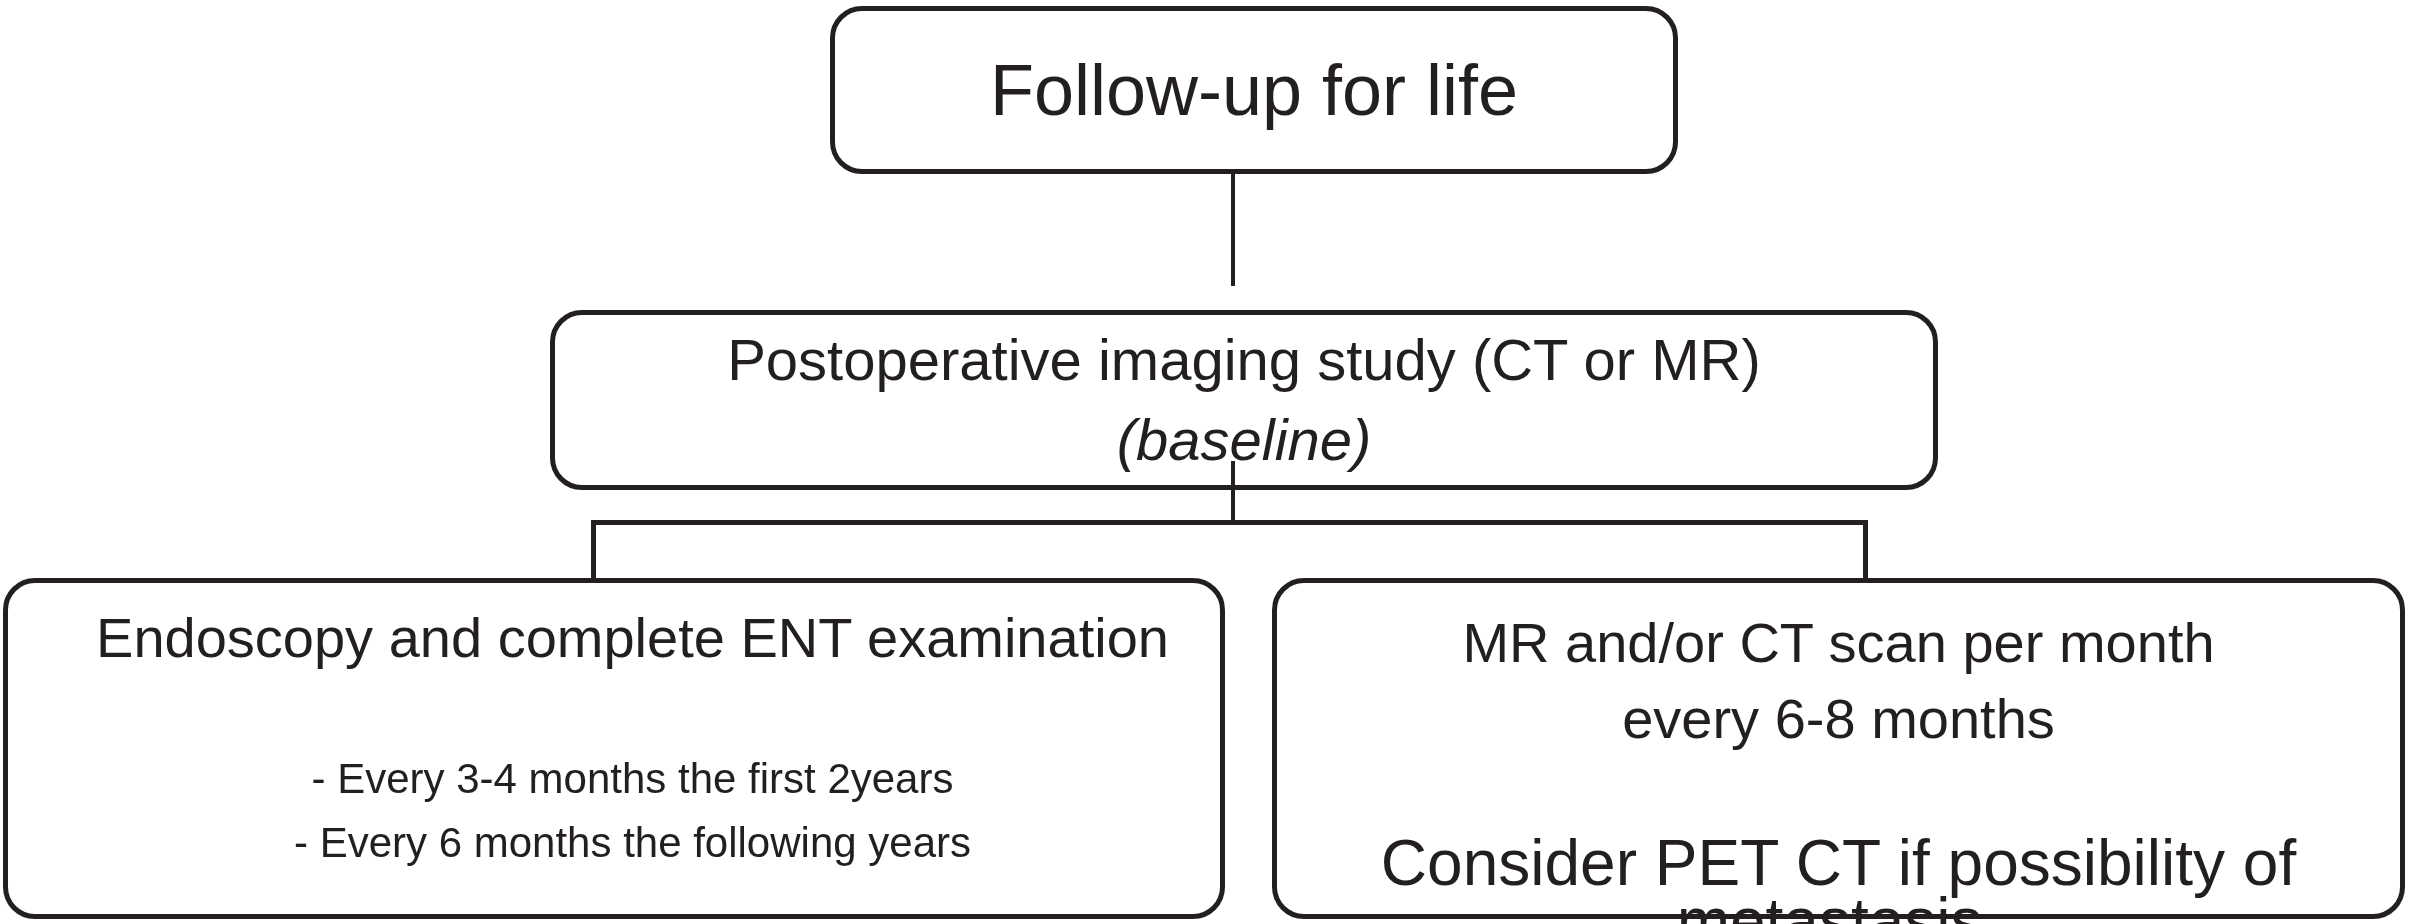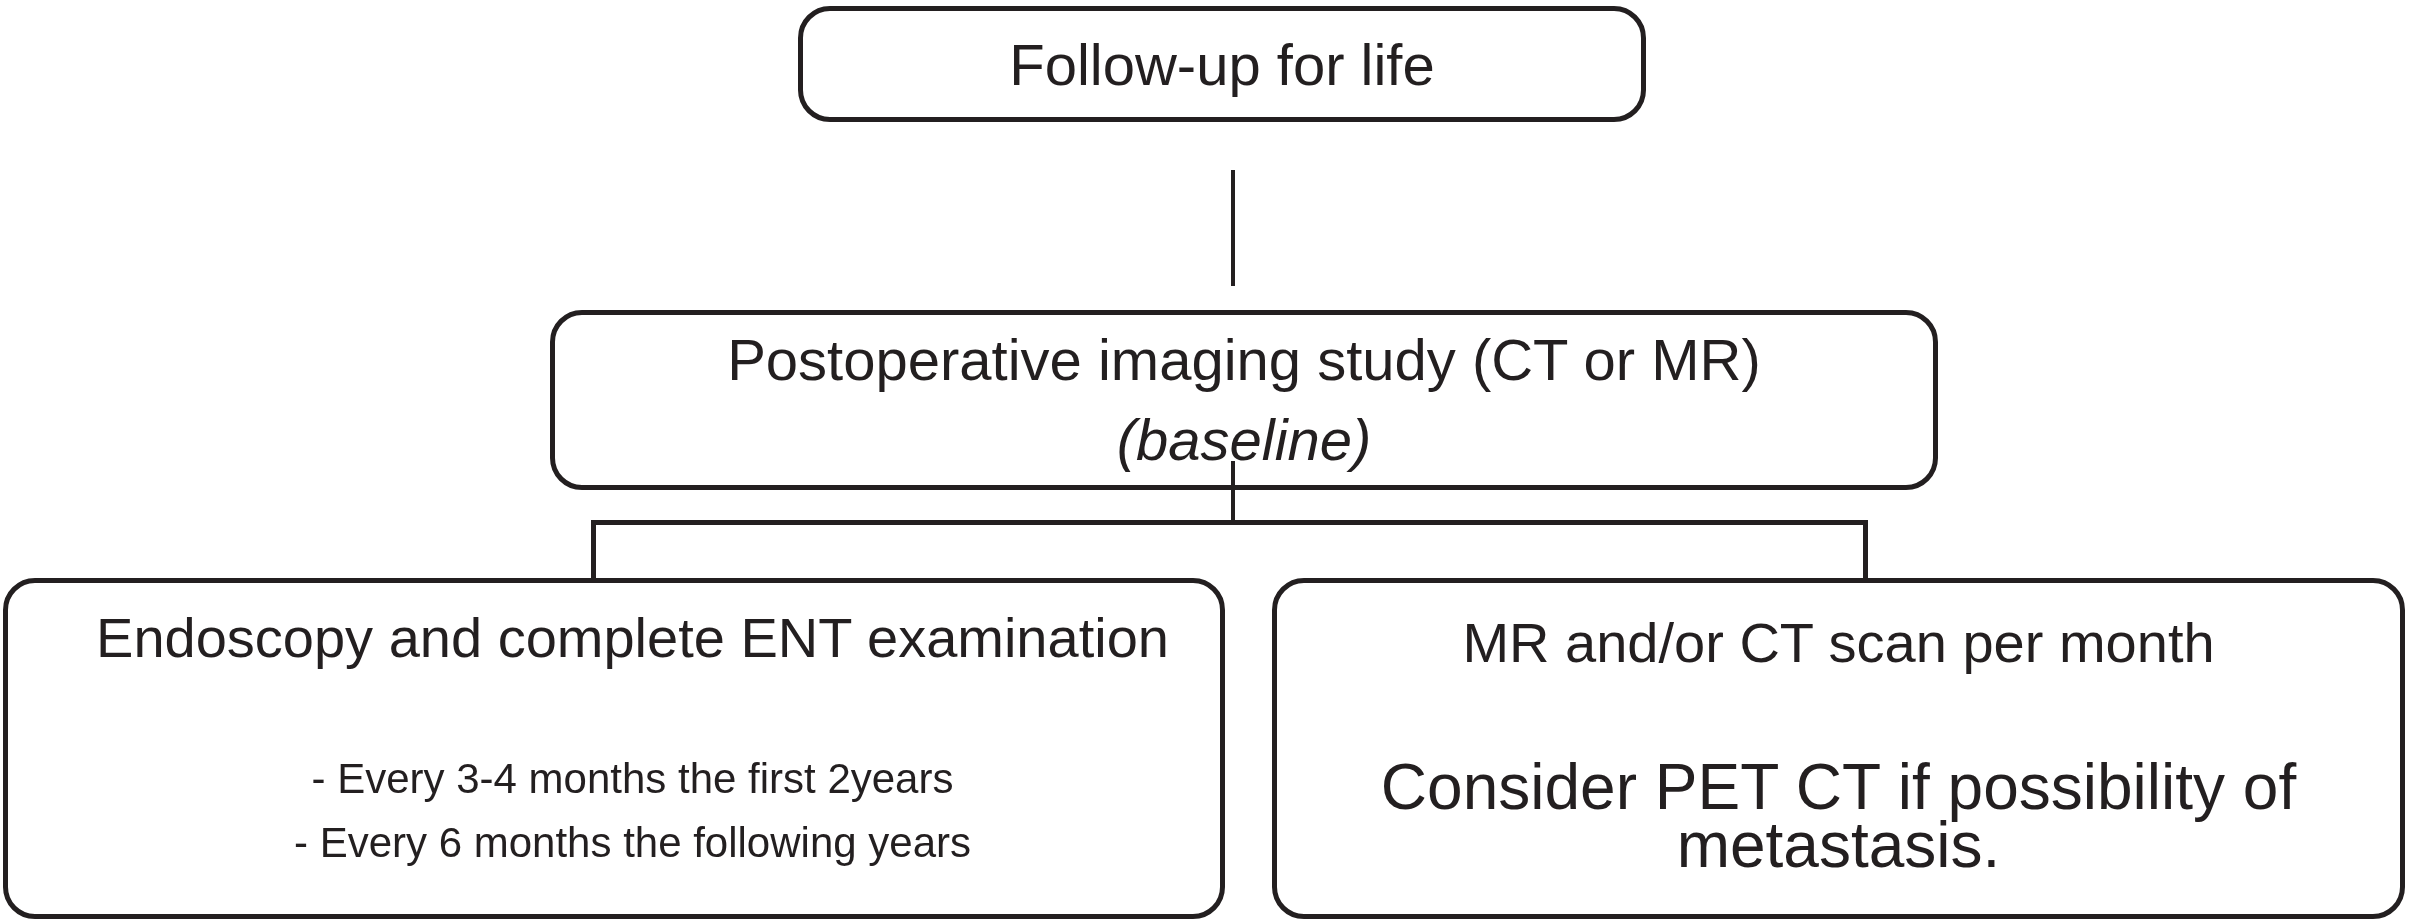--- a/index.html
+++ b/index.html
@@ -30,23 +30,23 @@
     justify-content: center;
     text-align: center;
   }
   .connector {
     position: absolute;
     background: var(--ink, #231f20);
   }
 
   
   .node-follow-up {
-    left: 798px; top: 6px;
-    width: 848px; height: 116px;
-    font-size: 58px;
+    left: 830px; top: 6px;
+    width: 848px; height: 168px;
+    font-size: 72px;
   }
 
   
   .node-imaging {
     left: 550px; top: 284px;
     width: 1388px; height: 180px;
     font-size: 58px;
     line-height: 80px;
     margin-top: 26px;
   }
@@ -119,17 +119,18 @@
     <div class="node-title">Endoscopy and complete ENT examination</div>
     <div class="bullet-list">
       <div>- Every 3-4 months the first 2years</div>
       <div>- Every 6 months the following years</div>
     </div>
   </div>
 
   <div class="node node-mrct">
     <div class="node-title">
       <div>MR and/or CT scan per month</div>
+      <div>every 6-8 months</div>
     </div>
     <div class="note">Consider PET CT if possibility of metastasis.</div>
   </div>
 
 </div>
 
 </body></html>

